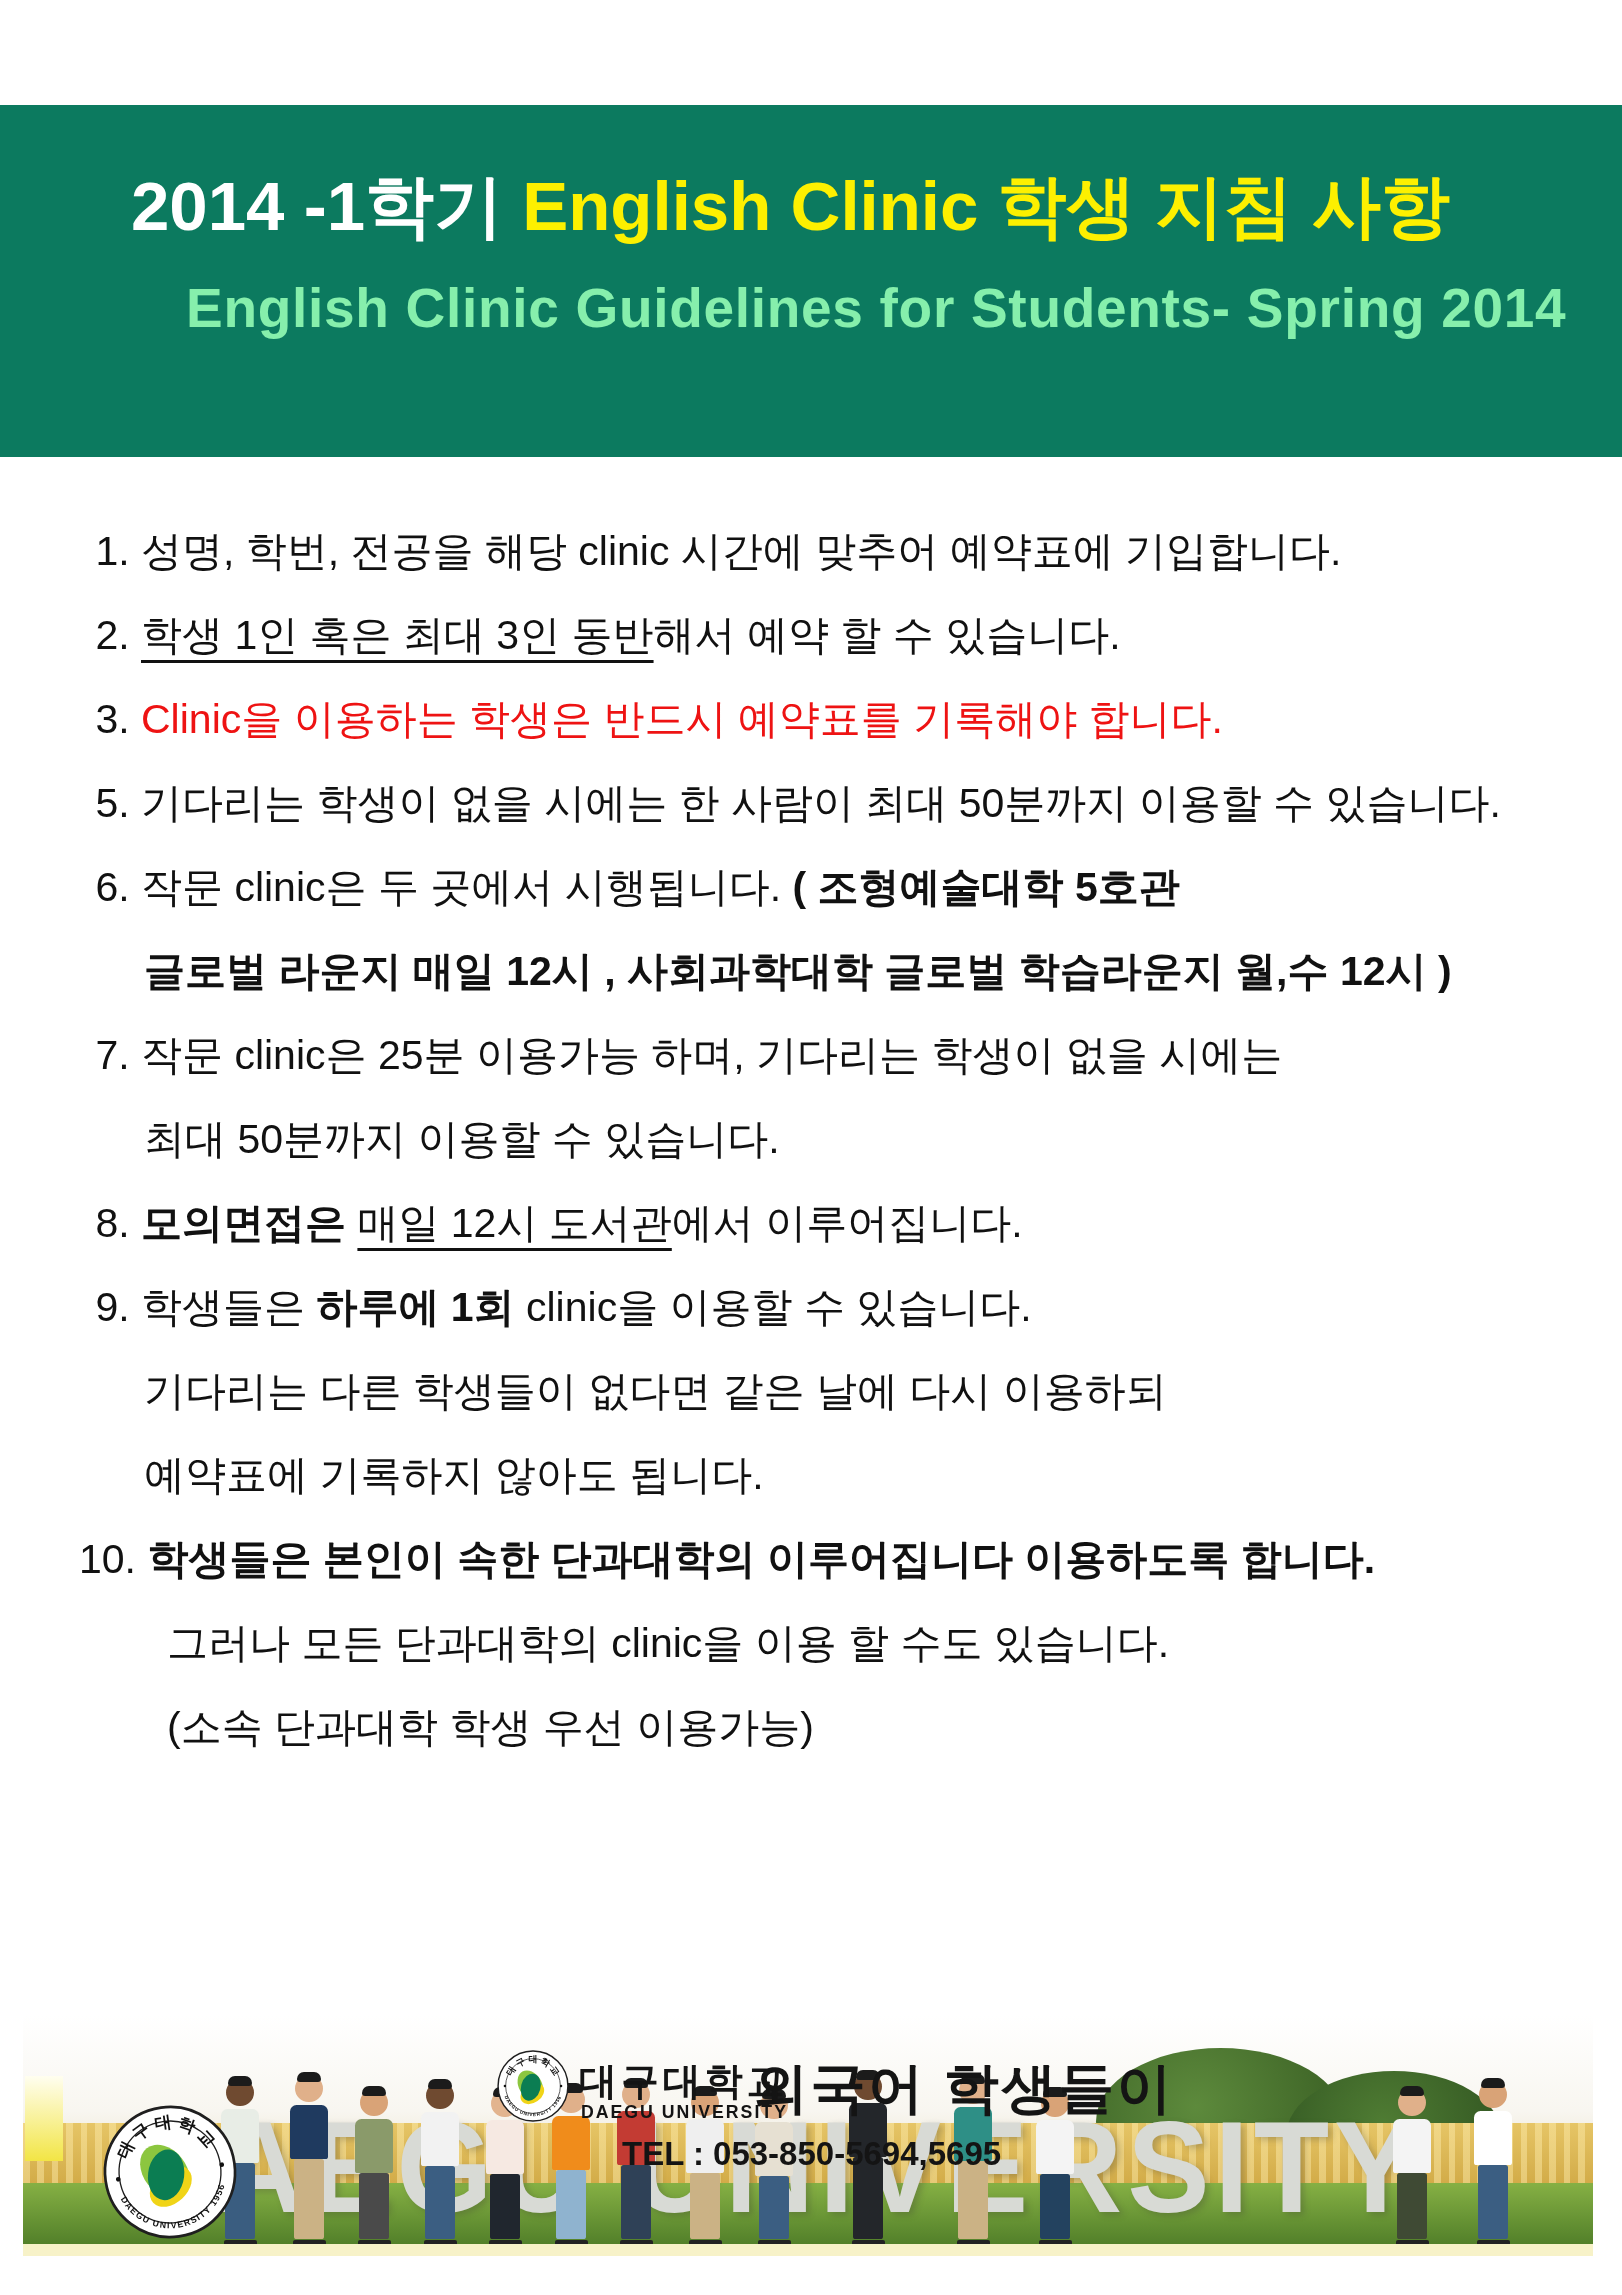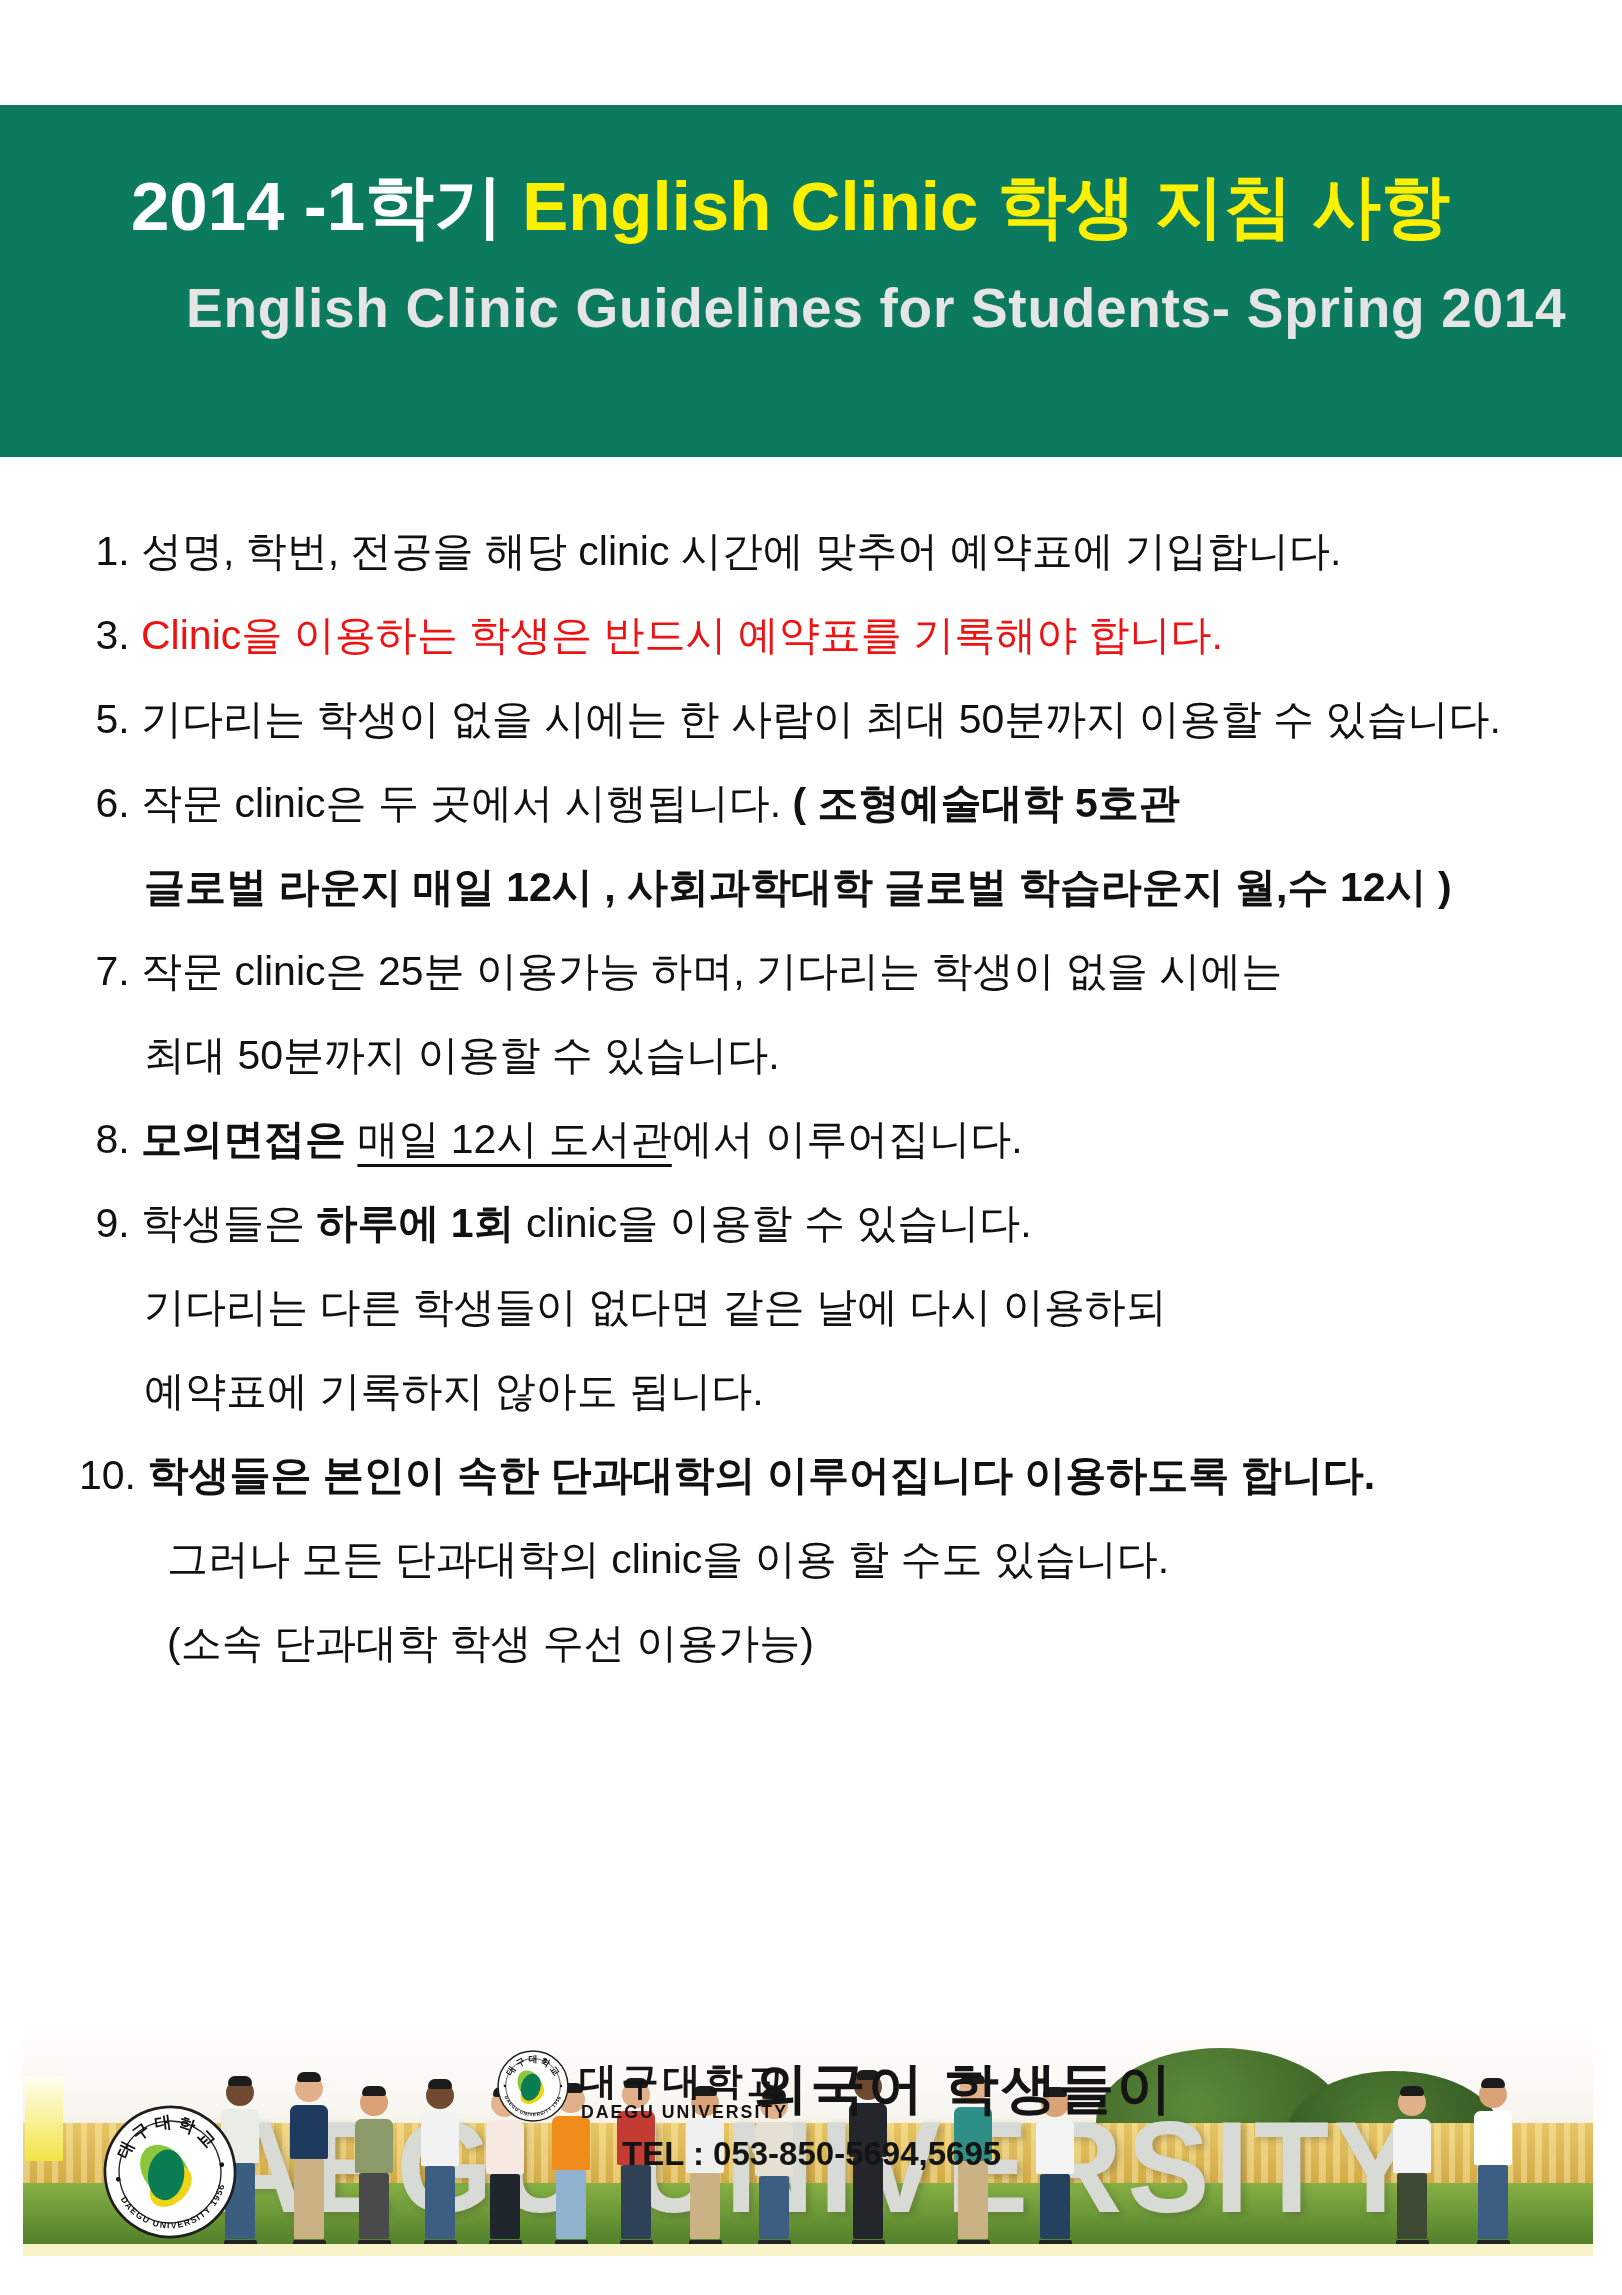--- a/index.html
+++ b/index.html
@@ -7,21 +7,21 @@
   .page {
     position:relative; width:1623px; height:2295px; background:#ffffff;
     overflow:hidden; font-family:"Liberation Sans","DejaVu Sans",sans-serif; color:#111;
   }
 
   
   .band { position:absolute; left:0; top:105px; width:1623px; height:352px; background:#0c7a5f; }
   .t1 { position:absolute; left:131px; top:56px; font-size:69px; font-weight:900; white-space:nowrap; }
   .t1 .wh { color:#ffffff; }
   .t1 .yl { color:#fdf000; }
-  .t2 { position:absolute; left:186px; top:171px; font-size:55px; font-weight:800; color:#e5e5e5; white-space:nowrap; letter-spacing:0.7px; }
+  .t2 { position:absolute; left:186px; top:171px; font-size:55px; font-weight:800; color:#86efac; white-space:nowrap; letter-spacing:0.7px; }
 
   
   .list { position:absolute; left:79px; top:509px; width:1531px; font-size:41px; line-height:84px; }
   .line { white-space:nowrap; }
   .line.d1 { padding-left:16.4px; }
   .line.ind1 { padding-left:65px; }
   .line.ind2 { padding-left:88px; }
   .u { text-decoration:underline; text-decoration-thickness:3.3px; text-underline-offset:11px; }
   .b { font-weight:700; }
   .red { color:#ee1313; }
@@ -93,20 +93,21 @@
 
   <header class="band">
     <div class="t1">
       <span class="wh">2014 -1학기</span><span class="yl"> English Clinic 학생 지침 사항</span>
     </div>
     <div class="t2">English Clinic Guidelines for Students- Spring 2014</div>
   </header>
 
   <main class="list">
       <div class="line d1"><span class="num">1.</span> <span class="">성명, 학번, 전공을 해당 clinic 시간에 맞추어 예약표에 기입합니다.</span></div>
+      <div class="line d1"><span class="num">2.</span> <span class="u ">학생 1인 혹은 최대 3인 동반</span><span class="">해서 예약 할 수 있습니다.</span></div>
       <div class="line d1"><span class="num">3.</span> <span class="red">Clinic을 이용하는 학생은 반드시 예약표를 기록해야 합니다.</span></div>
       <div class="line d1"><span class="num">5.</span> <span class="">기다리는 학생이 없을 시에는 한 사람이 최대 50분까지 이용할 수 있습니다.</span></div>
       <div class="line d1"><span class="num">6.</span> <span class="">작문 clinic은 두 곳에서 시행됩니다.  </span><span class="b ">( 조형예술대학 5호관</span></div>
       <div class="line ind1"><span class="b ">글로벌 라운지 매일 12시 , 사회과학대학 글로벌 학습라운지 월,수 12시 )</span></div>
       <div class="line d1"><span class="num">7.</span> <span class="">작문 clinic은 25분 이용가능 하며, 기다리는 학생이 없을 시에는</span></div>
       <div class="line ind1"><span class="">최대 50분까지 이용할 수 있습니다.</span></div>
       <div class="line d1"><span class="num">8.</span> <span class="b ">모의면접은 </span><span class="u ">매일 12시 도서관</span><span class="">에서 이루어집니다.</span></div>
       <div class="line d1"><span class="num">9.</span> <span class="">학생들은 </span><span class="b ">하루에 1회</span><span class=""> clinic을 이용할 수 있습니다.</span></div>
       <div class="line ind1"><span class="">기다리는 다른 학생들이 없다면 같은 날에 다시 이용하되</span></div>
       <div class="line ind1"><span class="">예약표에 기록하지 않아도 됩니다.</span></div>

